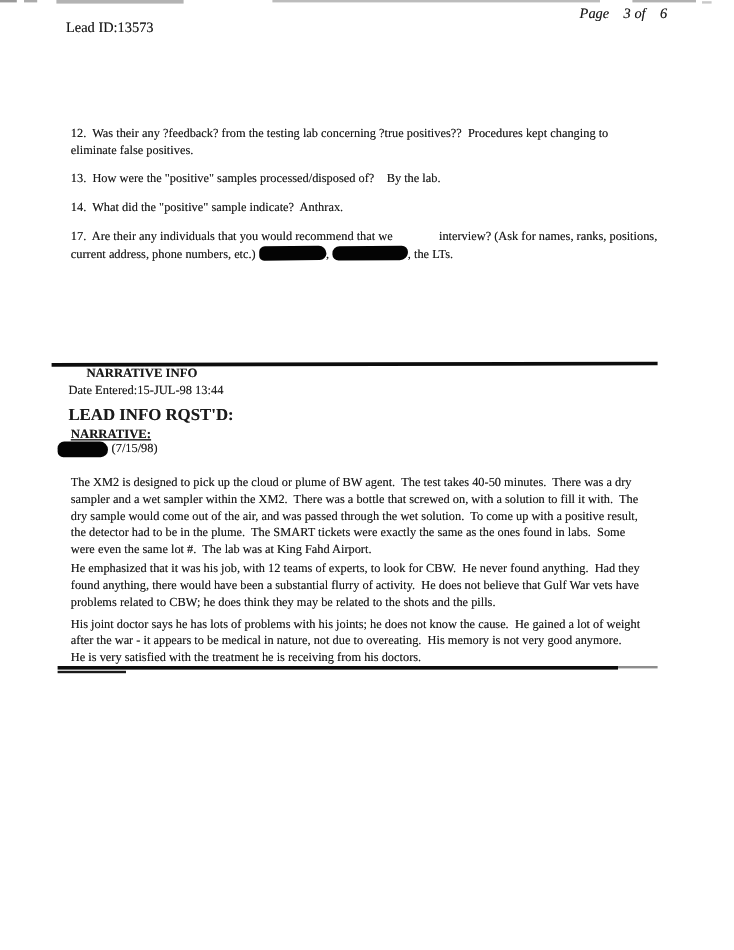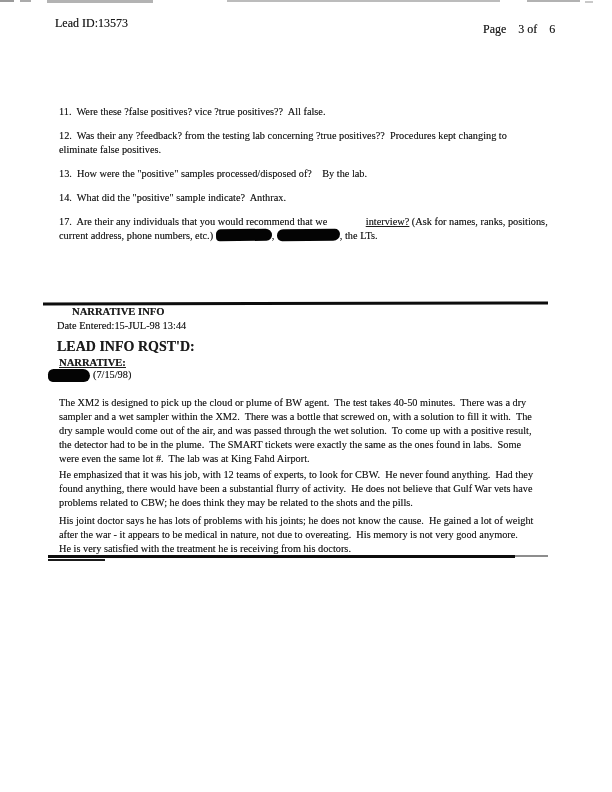--- a/index.html
+++ b/index.html
@@ -8,28 +8,28 @@
     width:612px;height:792px;
     background:#ffffff;
     font-family:"Liberation Serif","DejaVu Serif",serif;
     color:#1b1b1b;
     overflow:hidden;
     text-shadow:0 0 .35px rgba(20,20,20,.55);
   }
   .artifact{position:absolute;height:2px;}
   .hdr{position:absolute;font-size:12px;white-space:pre;}
   .hdr-left{left:55px;top:16px;}
-  .hdr-right{left:483px;top:22px;}
+  .hdr-right{left:483px;top:4px;font-style:italic;}
   .questions{position:absolute;left:59px;top:105px;width:545px;}
   .q{
     font-size:10.3px;line-height:14px;
     white-space:pre-wrap;
     margin:0 0 10px 0;
   }
-  .ul{text-decoration:underline;padding-left:36px;}
+  .ul{padding-left:36px;}
   .redact{
     display:inline-block;background:#040404;
     vertical-align:-2px;
   }
   .r1{width:56px;height:12px;border-radius:6px 8px 7px 5px;transform:rotate(-.6deg);}
   .r2{width:63px;height:12px;border-radius:7px 6px 8px 6px;transform:rotate(-.4deg);}
   .r3{width:42px;height:13px;border-radius:8px 10px 9px 7px;margin-right:3px;vertical-align:middle;}
   .rule1{position:absolute;left:43px;top:302px;width:505px;height:3px;background:#0d0d0d;transform:rotate(-.12deg);}
   .rule2-main{position:absolute;left:48px;top:555px;width:467px;height:3px;background:#0d0d0d;}
   .rule2-tail{position:absolute;left:515px;top:555px;width:33px;height:2px;background:#8d8d8d;}
@@ -57,21 +57,20 @@
   <div class="artifact" style="left:20px;top:0;width:11px;background:#ababab;"></div>
   <div class="artifact" style="left:47px;top:0;width:106px;height:3px;background:#b3b3b3;"></div>
   <div class="artifact" style="left:227px;top:0;width:273px;background:#bcbcbc;"></div>
   <div class="artifact" style="left:527px;top:0;width:53px;background:#b2b2b2;"></div>
   <div class="artifact" style="left:585px;top:1px;width:8px;background:#c9c9c9;"></div>
 
   <div class="hdr hdr-left">Lead ID:13573</div>
   <div class="hdr hdr-right">Page    3 of    6</div>
 
   <div class="questions">
-    <div class="q">11.  Were these ?false positives? vice ?true positives??  All false.</div>
     <div class="q">12.  Was their any ?feedback? from the testing lab concerning ?true positives??  Procedures kept changing to
 eliminate false positives.</div>
     <div class="q">13.  How were the "positive" samples processed/disposed of?    By the lab.</div>
     <div class="q">14.  What did the "positive" sample indicate?  Anthrax.</div>
     <div class="q"><span>17.  Are their any individuals that you would recommend that we </span><span class="ul">interview?</span><span> (Ask for names, ranks, positions,</span><br><span>current address, phone numbers, etc.) </span><span class="redact r1"></span><span>, </span><span class="redact r2"></span><span>, the LTs.</span></div>
   </div>
 
   <div class="rule1"></div>
   <div class="ni-title">NARRATIVE INFO</div>
   <div class="ni-date">Date Entered:15-JUL-98 13:44</div>

